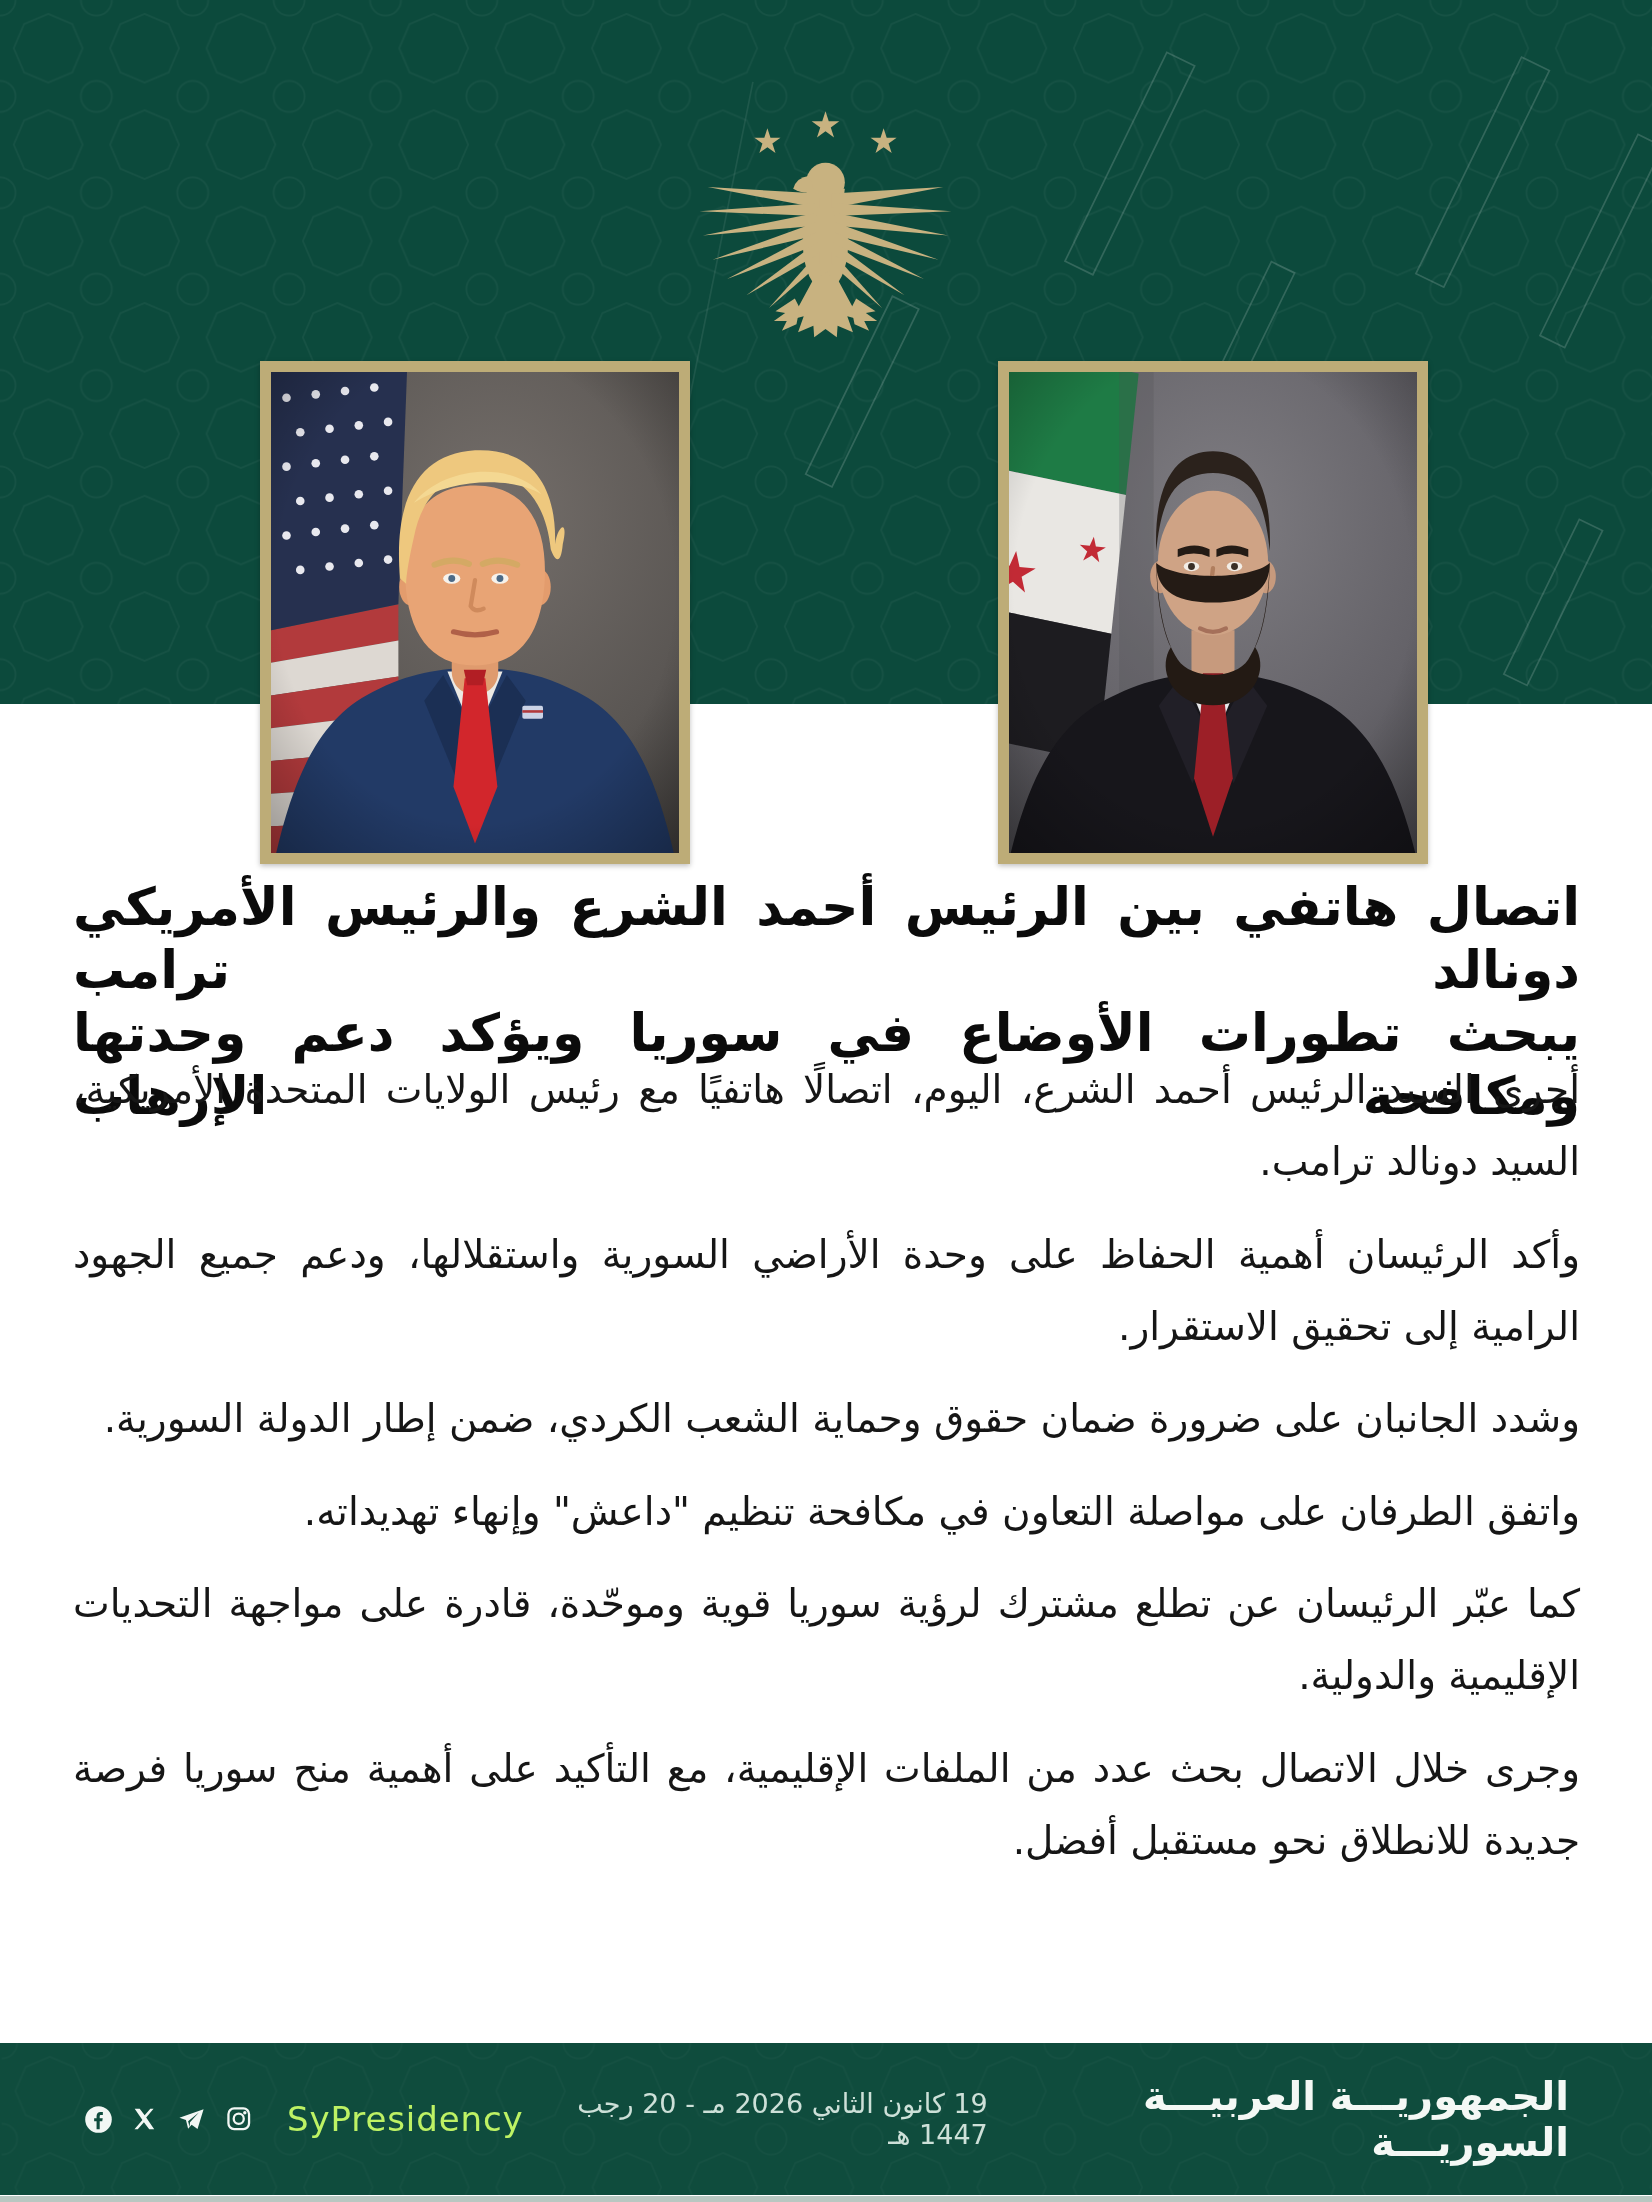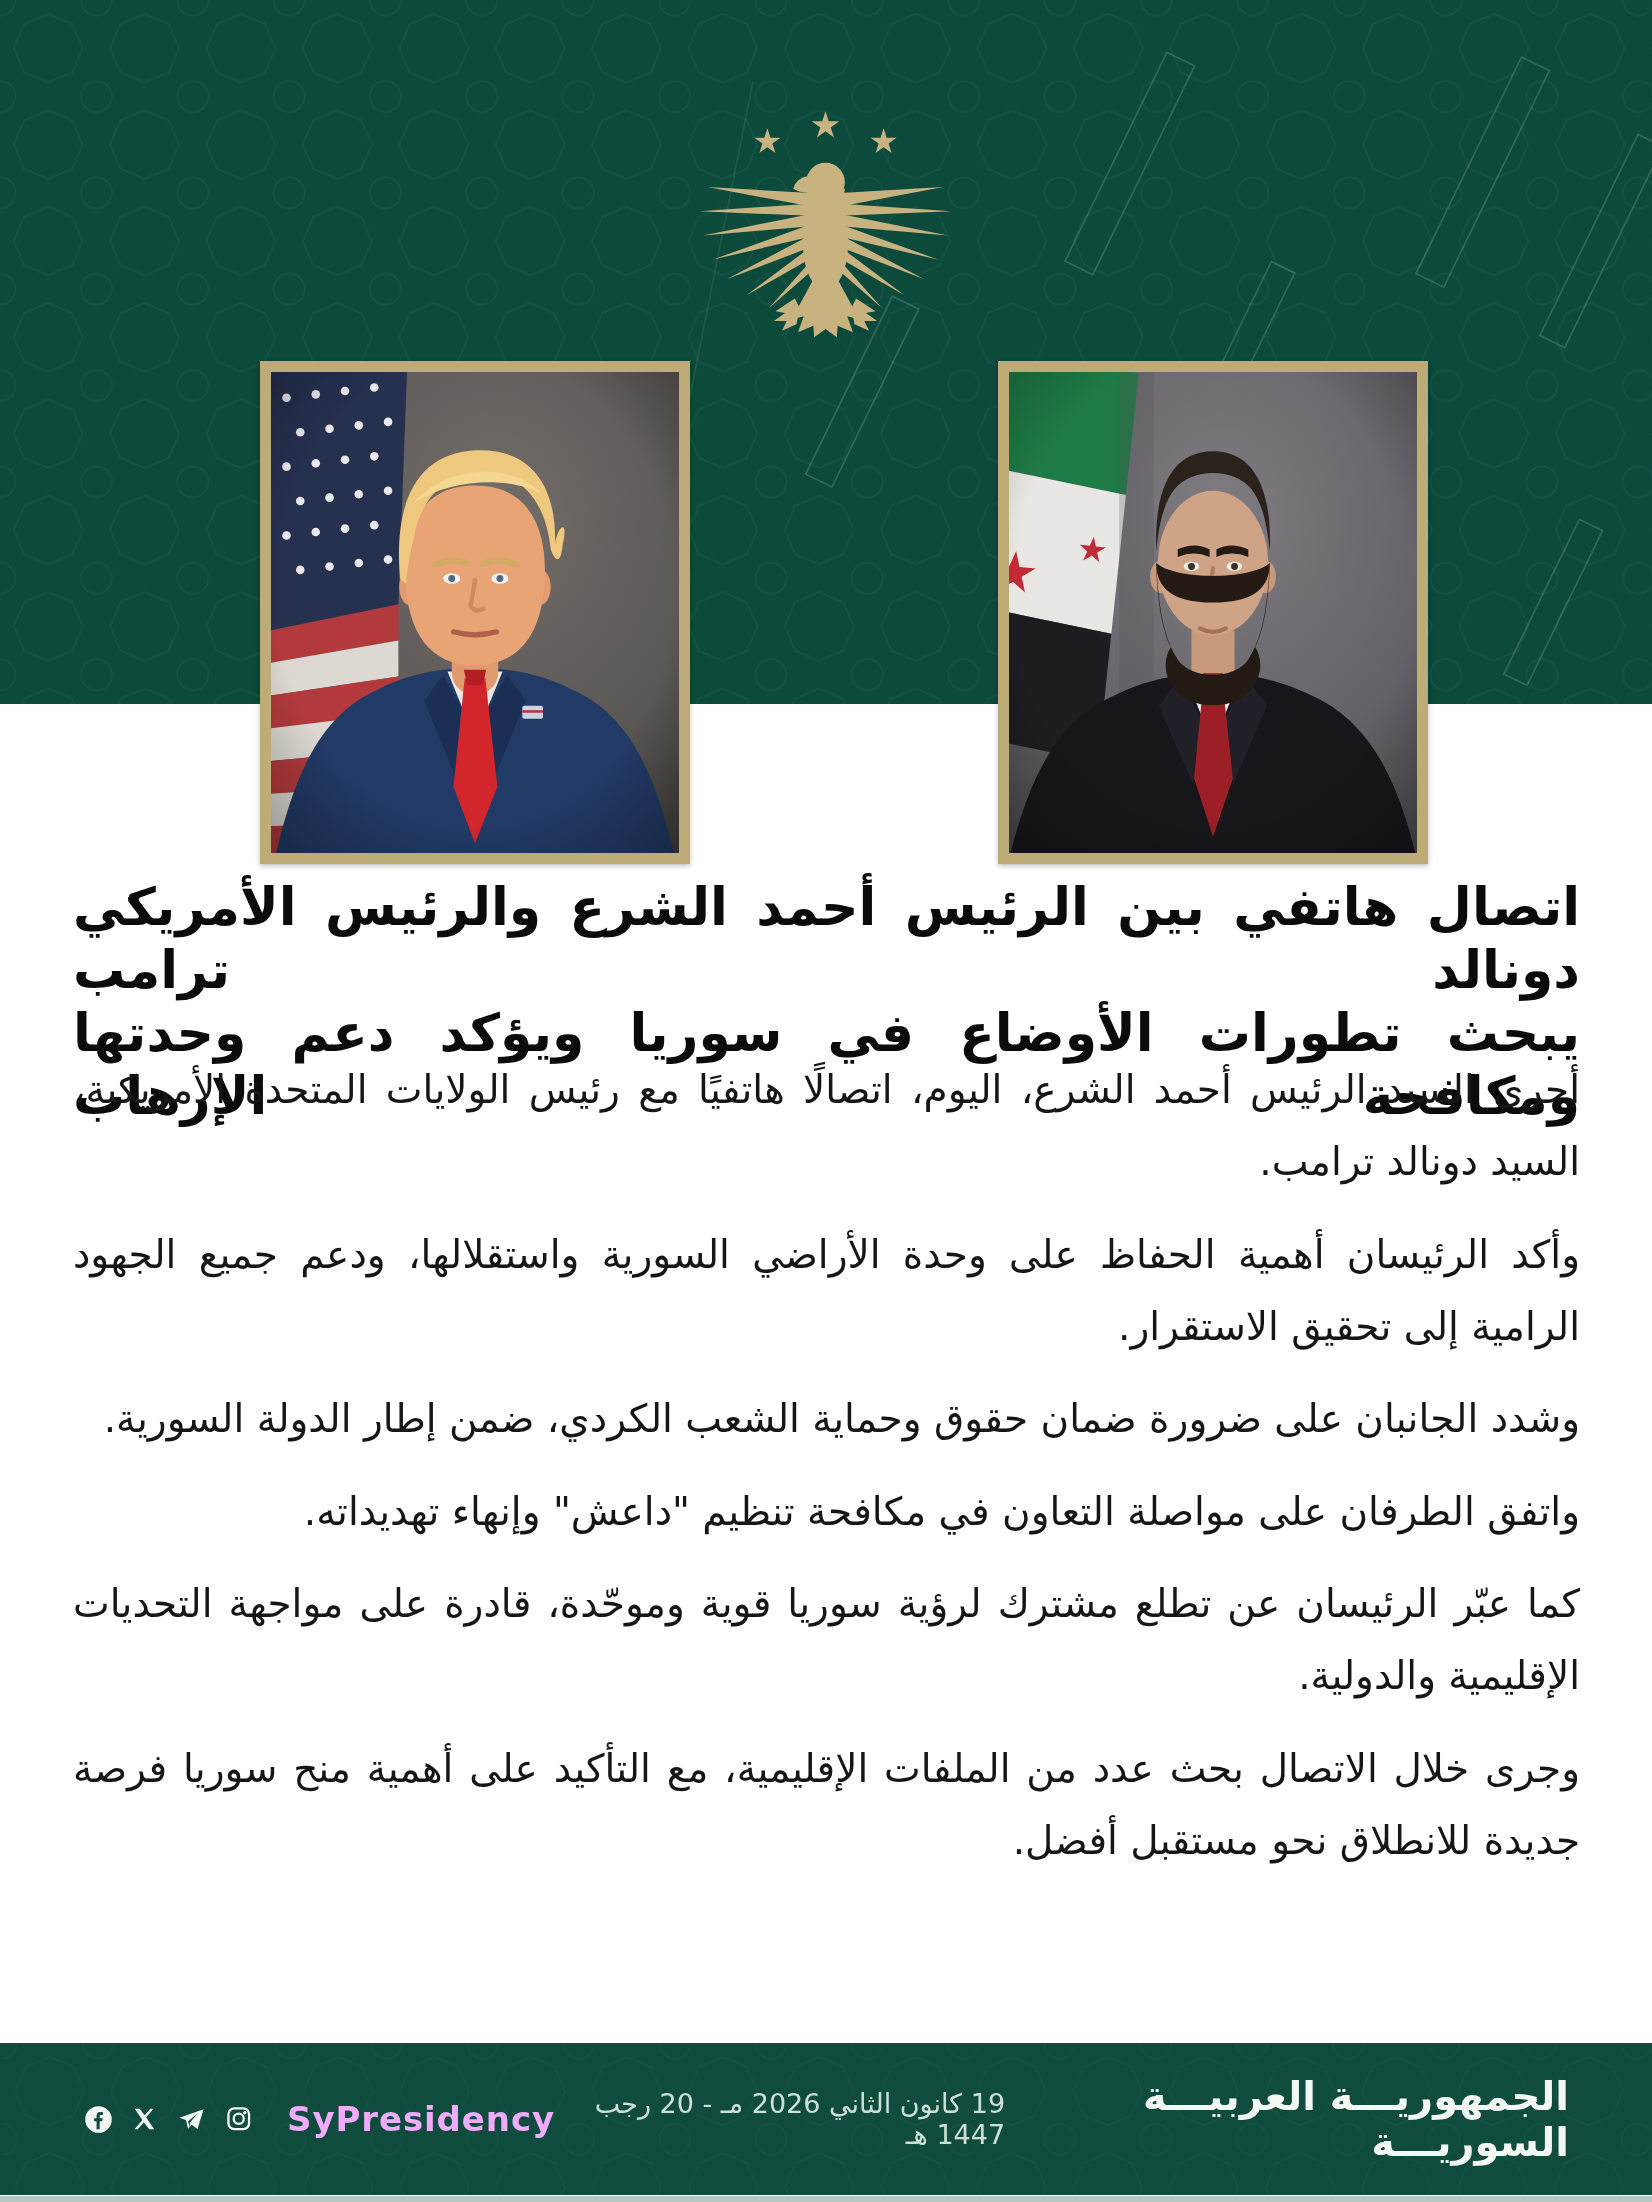--- a/index.html
+++ b/index.html
@@ -23,21 +23,21 @@
 
   
   .body-text{position:absolute;top:1054px;right:73px;left:73px;direction:rtl;color:#161616;font-size:39px;line-height:72px;text-align:justify;}
   .body-text p{margin:0 0 20.6px 0;}
 
   
   .site-footer{position:absolute;top:2043px;left:0;width:1653px;height:152px;background:#0f4c3d;box-sizing:border-box;display:flex;align-items:center;justify-content:space-between;padding:0 84px;}
   .footer-decor{position:absolute;top:0;left:0;width:1653px;height:152px;}
   .social-row{position:relative;display:flex;align-items:center;gap:19px;}
   .social-row svg{display:block;}
-  .handle{color:#f0abfc;font-size:34px;letter-spacing:0.9px;margin-left:15.5px;font-weight:bold;}
+  .handle{color:#bef264;font-size:34px;letter-spacing:0.9px;margin-left:15.5px;}
   .footer-right{position:relative;direction:rtl;display:flex;flex-direction:row;align-items:center;gap:10.3px;}
   .republic-title{color:#f4f8f5;font-size:40px;font-weight:bold;}
   .date-line{color:#cde0d8;font-size:27px;}
   .bottom-strip{position:absolute;top:2196px;left:0;width:1653px;height:6.9px;background:#b8c7c1;}
 </style>
 </head>
 <body>
 
 <div class="page">
 

